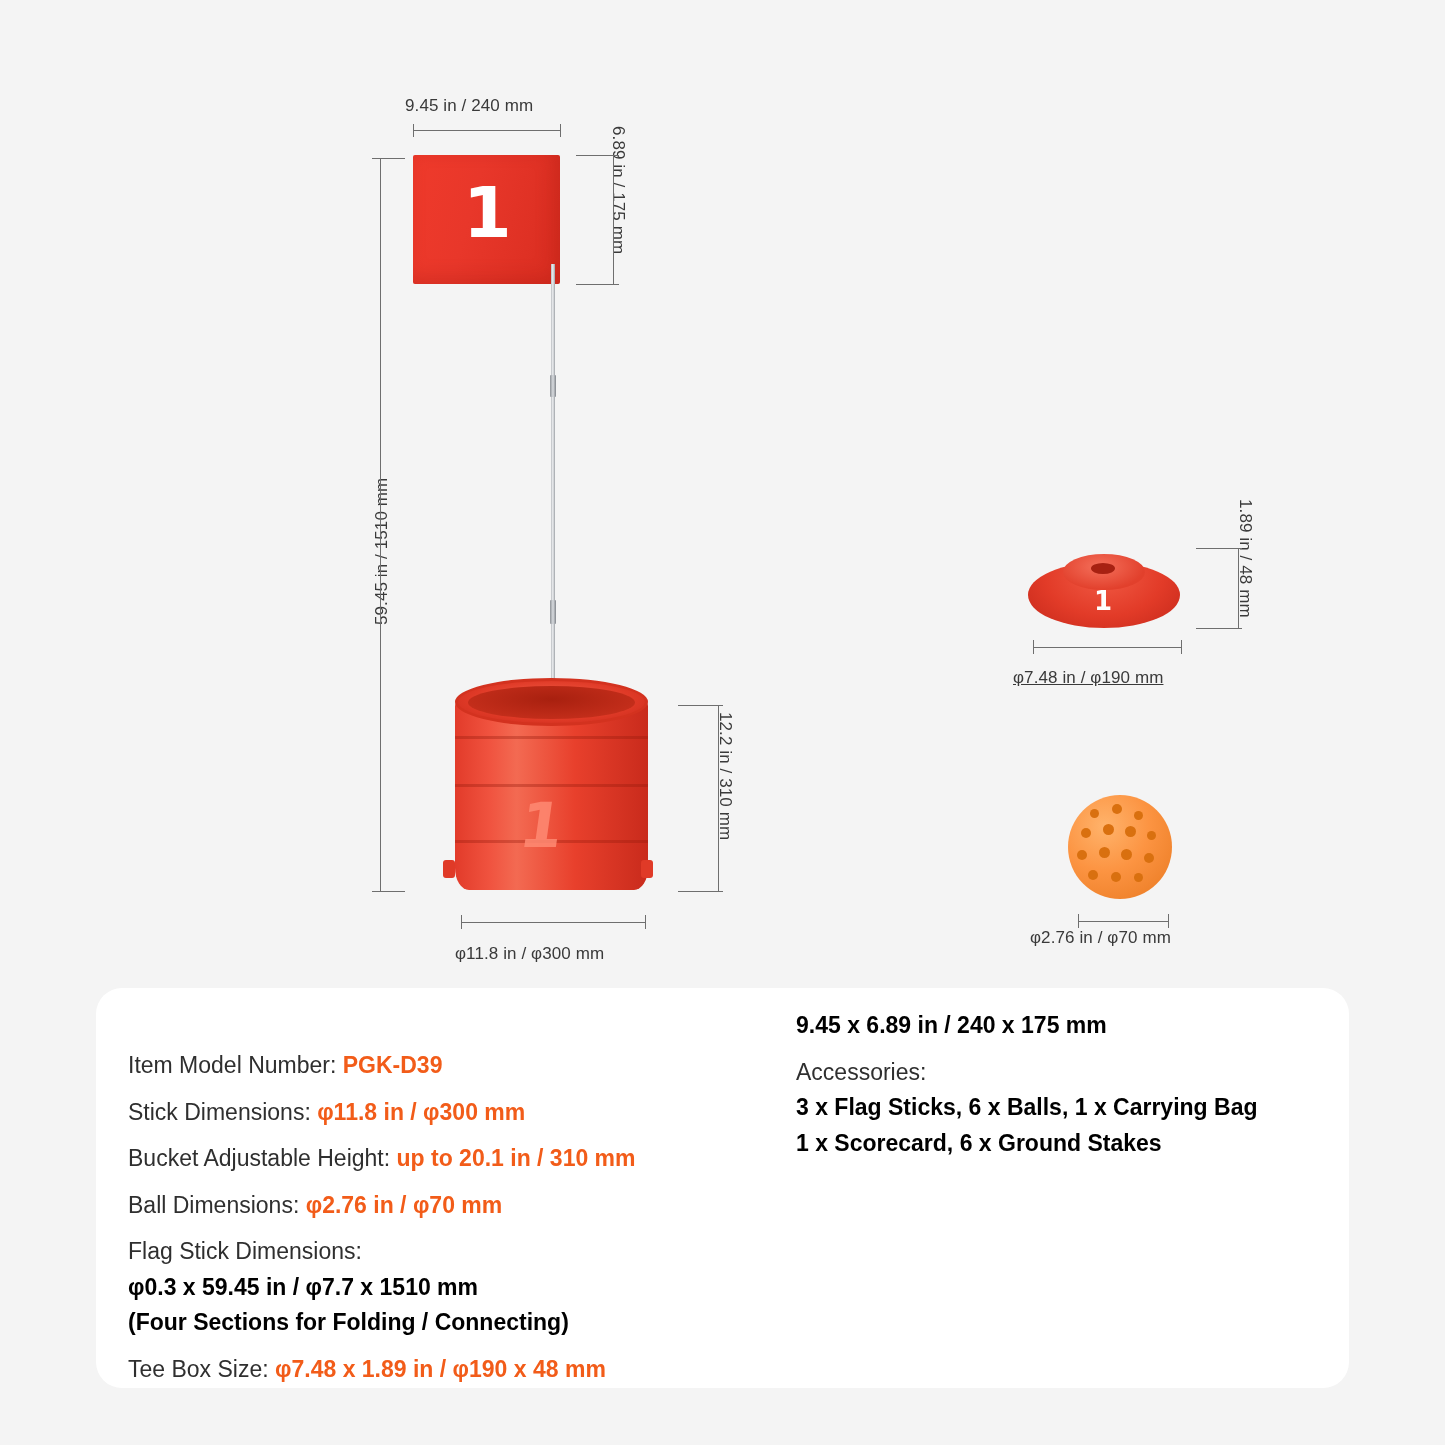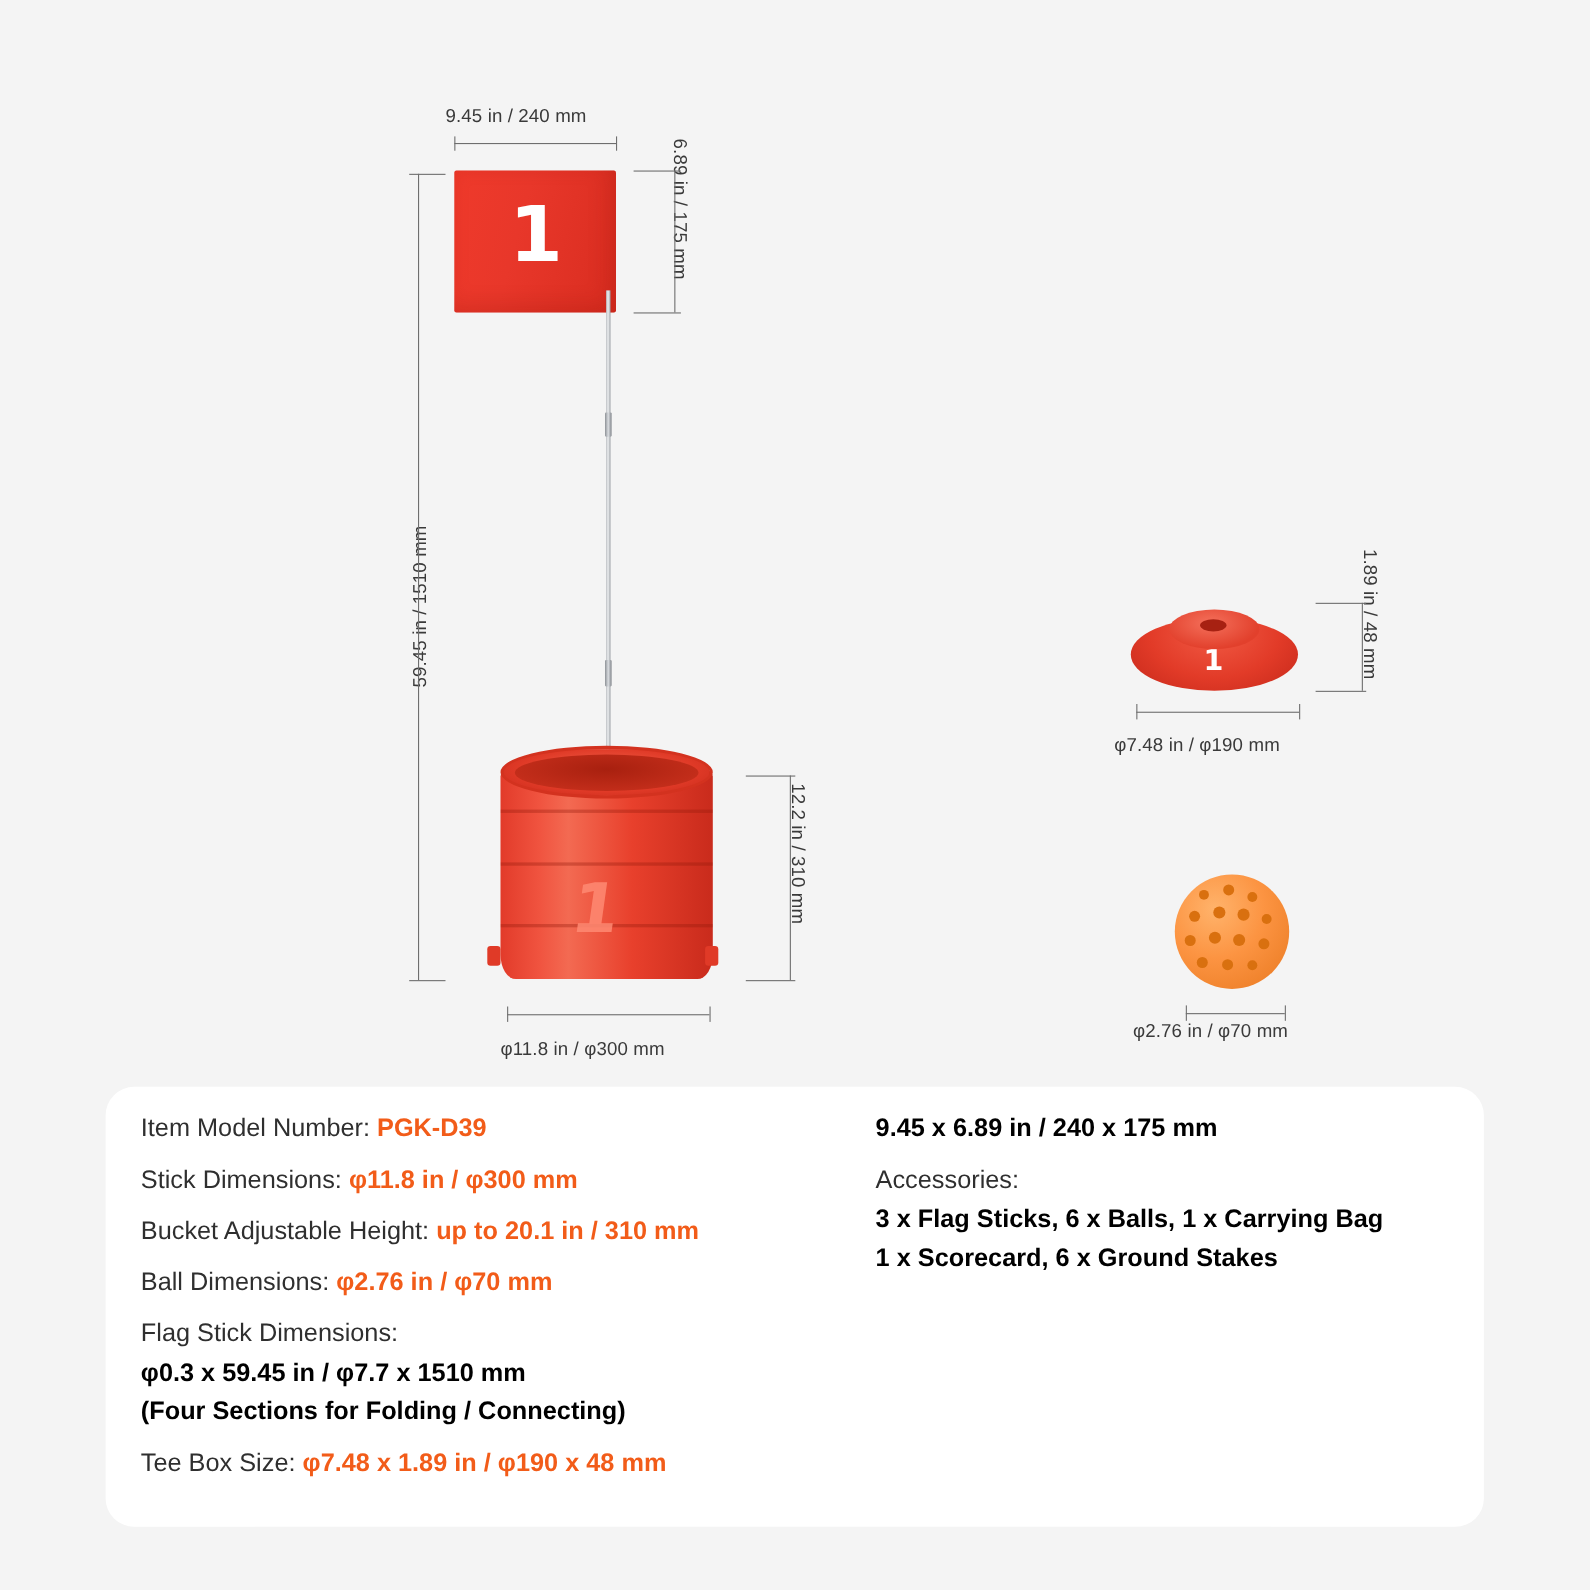--- a/index.html
+++ b/index.html
@@ -177,21 +177,21 @@
     width: 1253px;
     height: 400px;
     background: #ffffff;
     border-radius: 26px;
     box-sizing: border-box;
   }
   .spec-col {
     position: absolute;
     top: 22px;
   }
-  .spec-col.left { left: 32px; width: 640px; }
+  .spec-col.left { left: 32px; width: 640px; margin-top: 40px; }
   .spec-col.right { left: 700px; width: 545px; }
 
   .spec-line {
     font-size: 23px;
     line-height: 1.33;
     color: #2f2f2f;
     margin: 0 0 16px 0;
     white-space: nowrap;
   }
   .spec-line .val {
@@ -259,21 +259,21 @@
   <div class="cone-number" style="left:1094px; top:588px;">1</div>
 
   <div class="dim vert" style="left:1255px; top:499px;">1.89 in / 48 mm</div>
   <div class="rule-v" style="left:1238px; top:548px; height:80px;"></div>
   <div class="tick-h" style="left:1196px; top:548px; width:46px;"></div>
   <div class="tick-h" style="left:1196px; top:628px; width:46px;"></div>
 
   <div class="rule-h" style="left:1033px; top:647px; width:148px;"></div>
   <div class="tick-v" style="left:1033px; top:640px; height:14px;"></div>
   <div class="tick-v" style="left:1181px; top:640px; height:14px;"></div>
-  <div class="dim" style="left:1013px; top:668px;">φ7.48 in / φ190 mm</div>
+  <div class="dim" style="left:1013px; top:668px;text-decoration:underline;">φ7.48 in / φ190 mm</div>
 
   <div class="ball" style="left:1068px; top:795px; width:104px; height:104px;">
     <div class="ball-hole" style="left:22px; top:14px; width:9px; height:9px;"></div>
     <div class="ball-hole" style="left:44px; top:9px; width:10px; height:10px;"></div>
     <div class="ball-hole" style="left:66px; top:16px; width:9px; height:9px;"></div>
     <div class="ball-hole" style="left:13px; top:33px; width:10px; height:10px;"></div>
     <div class="ball-hole" style="left:35px; top:29px; width:11px; height:11px;"></div>
     <div class="ball-hole" style="left:57px; top:31px; width:11px; height:11px;"></div>
     <div class="ball-hole" style="left:79px; top:36px; width:9px; height:9px;"></div>
     <div class="ball-hole" style="left:9px; top:55px; width:10px; height:10px;"></div>

